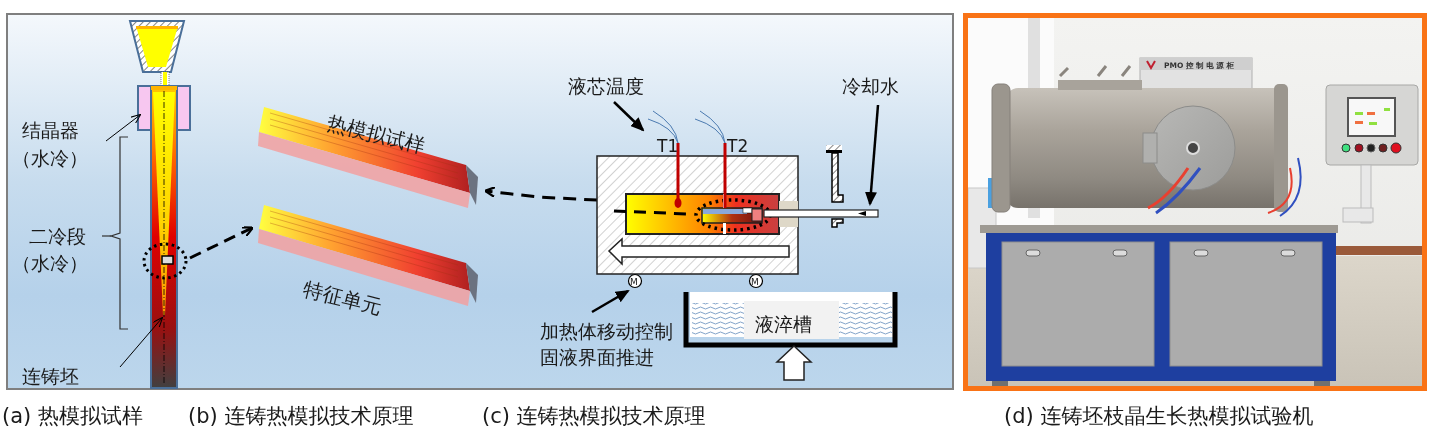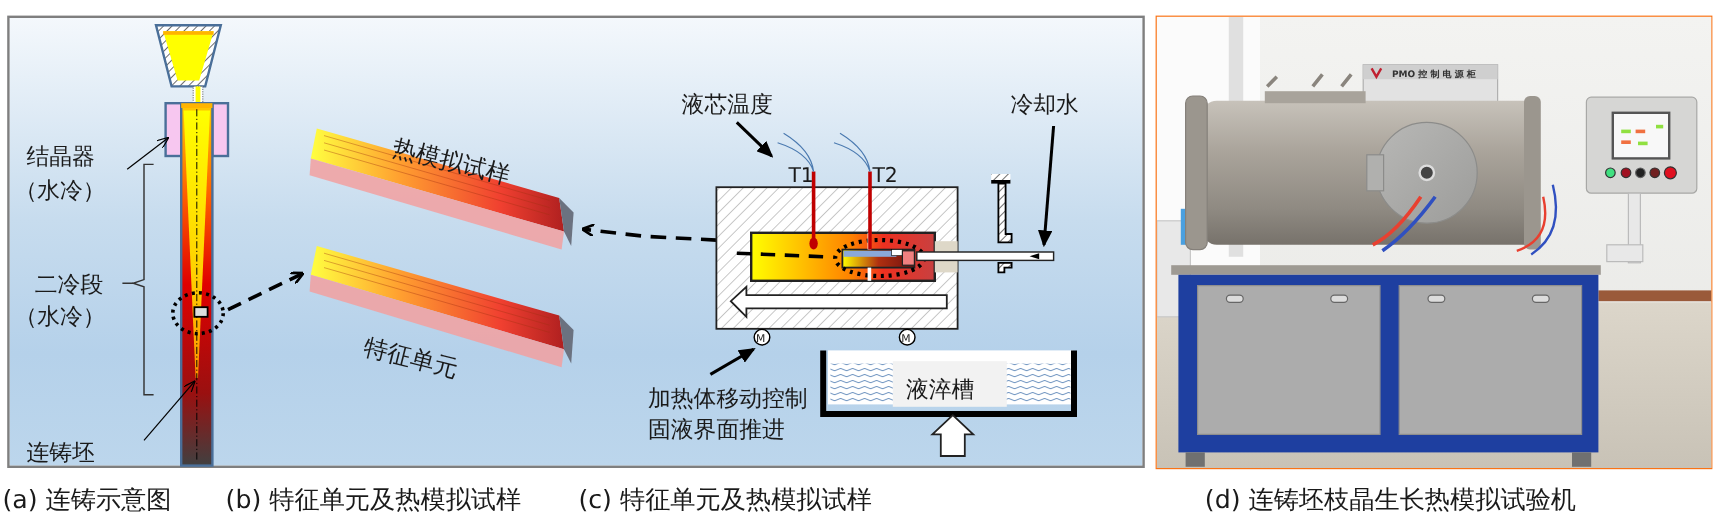--- a/index.html
+++ b/index.html
@@ -3,21 +3,21 @@
 <meta charset="utf-8">
 <style>
   html, body { margin: 0; padding: 0; background: #ffffff; }
   body { width: 1430px; height: 437px; position: relative; overflow: hidden;
          font-family: "DejaVu Sans", sans-serif; }
   #diagram-panel { position: absolute; left: 6px; top: 13px; width: 948px; height: 377px;
          border: 2px solid #7f7f7f; box-sizing: border-box;
          background: linear-gradient(180deg, #f4f8fc 0%, #c7dcee 45%, #b5d1ea 75%, #bcd6ec 100%); }
   #diagram-svg { position: absolute; left: 0; top: 0; }
   #photo-panel { position: absolute; left: 963px; top: 13px; width: 464px; height: 378px;
-         border: 1px solid #f97316; box-sizing: border-box; overflow: hidden; }
+         border: 5px solid #f97316; box-sizing: border-box; overflow: hidden; }
   .caption { position: absolute; top: 402px; font-size: 21px; color: #1a1a1a;
          font-family: "DejaVu Sans", sans-serif; white-space: nowrap; }
   .lbl { font-family: "DejaVu Sans", sans-serif; fill: #1a1a1a; }
 </style>
 </head>
 <body>
 
 <div id="diagram-panel">
 <svg id="diagram-svg" width="948" height="377" viewBox="0 0 948 377" xmlns="http://www.w3.org/2000/svg">
   <defs>
@@ -266,16 +266,16 @@
   <circle cx="378" cy="130" r="4" fill="#40e080" stroke="#333"></circle>
   <circle cx="391" cy="130" r="4" fill="#a01020" stroke="#333"></circle>
   <circle cx="403" cy="130" r="4" fill="#222" stroke="#666"></circle>
   <circle cx="415" cy="130" r="4" fill="#702020" stroke="#333"></circle>
   <circle cx="428" cy="130" r="5" fill="#e01020" stroke="#333"></circle>
   <rect x="393" y="147" width="10" height="58" fill="#e8e8e8" stroke="#bbb"></rect>
   <rect x="375" y="190" width="30" height="14" fill="#e8e8e8" stroke="#bbb"></rect>
 </svg>
 </div>
 
-<div class="caption" style="left:2px;">(a) 连铸示意图</div>
-<div class="caption" style="left:188px;">(b) 特征单元及热模拟试样</div>
-<div class="caption" style="left:482px;">(c) 特征单元及热模拟试样</div>
+<div class="caption" style="left:2px;">(a) 热模拟试样</div>
+<div class="caption" style="left:188px;">(b) 连铸热模拟技术原理</div>
+<div class="caption" style="left:482px;">(c) 连铸热模拟技术原理</div>
 <div class="caption" style="left:1004px;">(d) 连铸坯枝晶生长热模拟试验机</div>
 
 </body></html>

